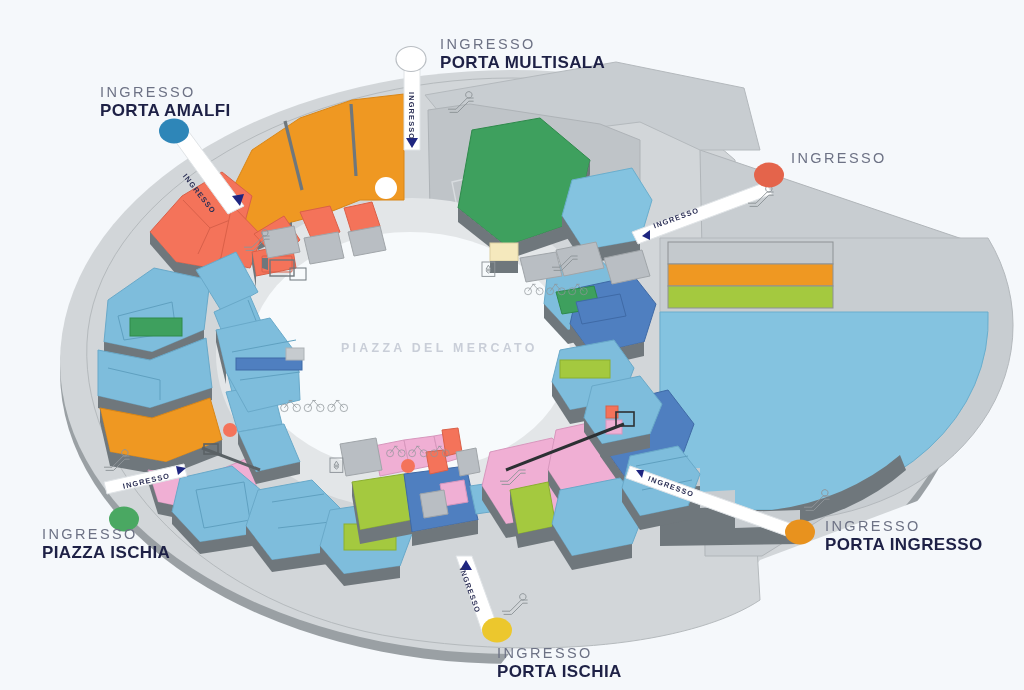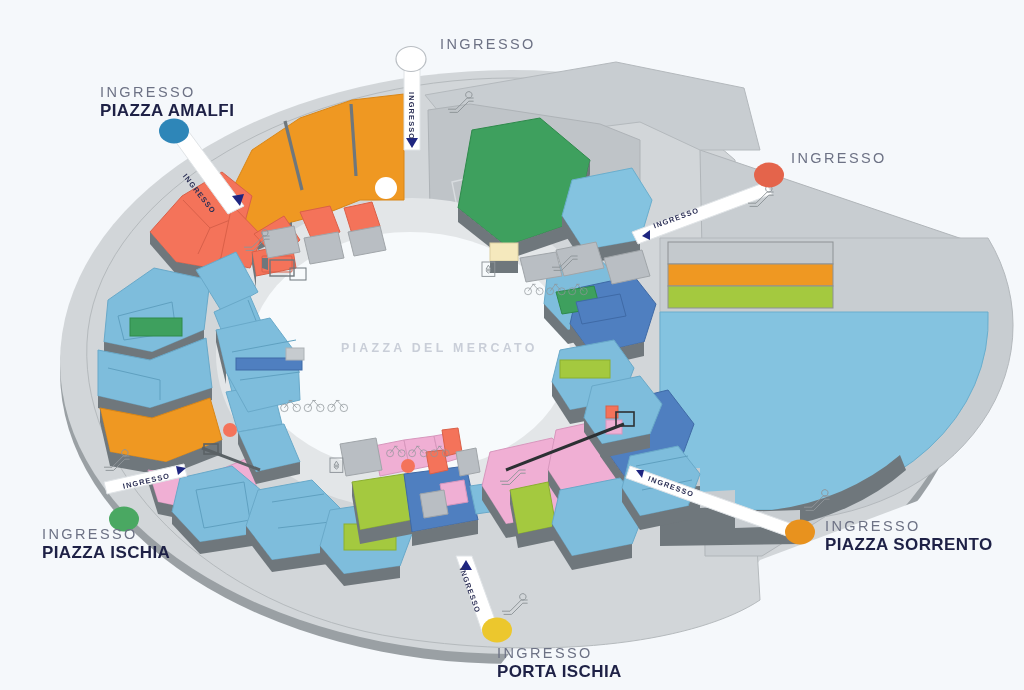--- a/index.html
+++ b/index.html
@@ -430,34 +430,35 @@
         <ellipse cx="800" cy="532" rx="15" ry="12.5" fill="#e8921e" stroke="none" stroke-width="0"></ellipse>
         <ellipse cx="497" cy="630" rx="15" ry="12.5" fill="#ecc72d" stroke="none" stroke-width="0"></ellipse>
         <ellipse cx="124" cy="519" rx="15" ry="12.5" fill="#4aa862" stroke="none" stroke-width="0"></ellipse>
       </g>
     </svg>
 
   <div class="piazza-text" style="left:341px;top:341px;">PIAZZA DEL MERCATO</div>
 
   <div class="ingresso-label" style="left:100px;top:84px;">
     <div class="kicker">INGRESSO</div>
-    <div class="pname">PIAZZA AMALFI</div>
+    <div class="pname">PORTA AMALFI</div>
   </div>
 
   <div class="ingresso-label" style="left:440px;top:36px;">
     <div class="kicker">INGRESSO</div>
+    <div class="pname">PORTA MULTISALA</div>
   </div>
 
   <div class="ingresso-label" style="left:791px;top:150px;">
     <div class="kicker">INGRESSO</div>
   </div>
 
   <div class="ingresso-label" style="left:825px;top:518px;">
     <div class="kicker">INGRESSO</div>
-    <div class="pname">PIAZZA SORRENTO</div>
+    <div class="pname">PORTA INGRESSO</div>
   </div>
 
   <div class="ingresso-label" style="left:497px;top:645px;">
     <div class="kicker">INGRESSO</div>
     <div class="pname">PORTA ISCHIA</div>
   </div>
 
   <div class="ingresso-label" style="left:42px;top:526px;">
     <div class="kicker">INGRESSO</div>
     <div class="pname">PIAZZA ISCHIA</div>

